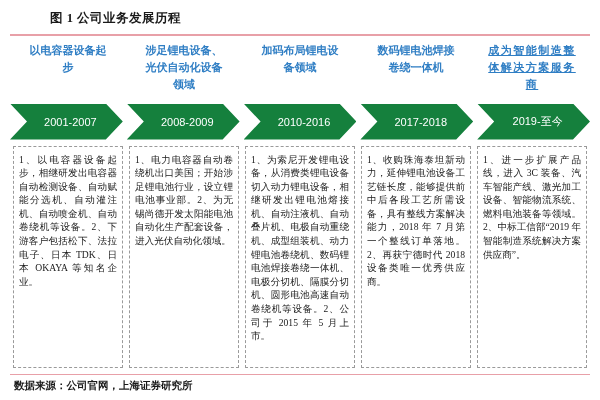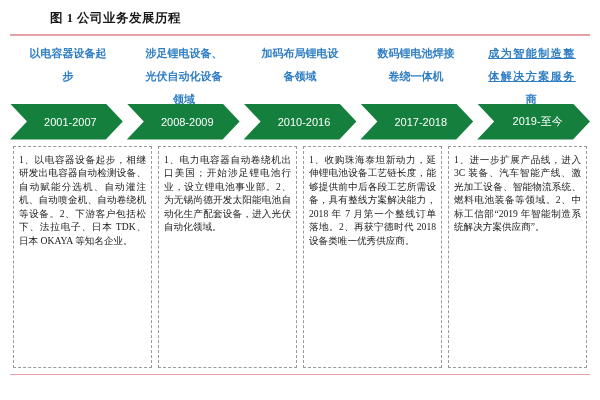--- a/index.html
+++ b/index.html
@@ -51,21 +51,21 @@
     flex: 1 1 0;
     text-align: center;
     padding: 0 4px;
     box-sizing: border-box;
   }
   .hdr-text {
     display: inline-block;
     color: #2f7ec4;
     font-size: 11px;
     font-weight: bold;
-    line-height: 23px;
+    line-height: 17px;
     font-family: "Liberation Serif", "DejaVu Serif", serif;
     max-width: 84px;
     text-align: center;
   }
   .hdr-text.wide {
     letter-spacing: 1.5px;
     max-width: 92px;
     text-decoration: underline;
   }
 
@@ -205,25 +205,31 @@
         <p>1、以电容器设备起步，相继研发出电容器自动检测设备、自动赋能分选机、自动灌注机、自动喷金机、自动卷绕机等设备。2、下游客户包括松下、法拉电子、日本 TDK、日本 OKAYA 等知名企业。</p>
       </div>
     </div>
     <div class="box-cell">
       <div class="box">
         <p>1、电力电容器自动卷绕机出口美国；开始涉足锂电池行业，设立锂电池事业部。2、为无锡尚德开发太阳能电池自动化生产配套设备，进入光伏自动化领域。</p>
       </div>
     </div>
     <div class="box-cell">
       <div class="box">
+        <p>1、为索尼开发锂电设备，从消费类锂电设备切入动力锂电设备，相继研发出锂电池熔接机、自动注液机、自动叠片机、电极自动重绕机、成型组装机、动力锂电池卷绕机、数码锂电池焊接卷绕一体机、电极分切机、隔膜分切机、圆形电池高速自动卷绕机等设备。2、公司于 2015 年 5 月上市。</p>
+      </div>
+    </div>
+    <div class="box-cell">
+      <div class="box">
         <p>1、收购珠海泰坦新动力，延伸锂电池设备工艺链长度，能够提供前中后各段工艺所需设备，具有整线方案解决能力，2018 年 7 月第一个整线订单落地。2、再获宁德时代 2018 设备类唯一优秀供应商。</p>
       </div>
     </div>
     <div class="box-cell">
       <div class="box">
         <p>1、进一步扩展产品线，进入 3C 装备、汽车智能产线、激光加工设备、智能物流系统、燃料电池装备等领域。2、中标工信部“2019 年智能制造系统解决方案供应商”。</p>
       </div>
     </div>
   </div>
 
   <div class="rule-bot"></div>
+  <div class="source-text">数据来源：公司官网，上海证券研究所</div>
 
 </div>
 
 </body></html>

